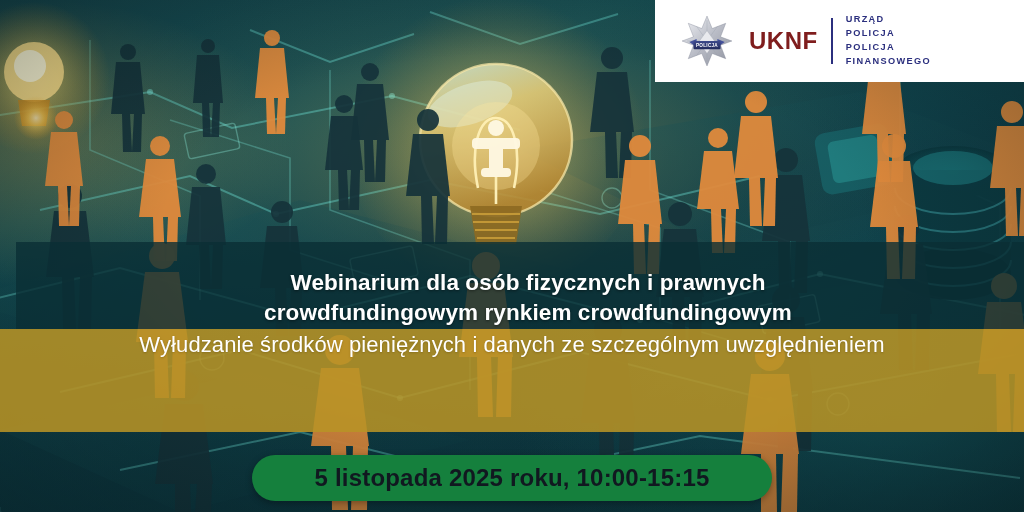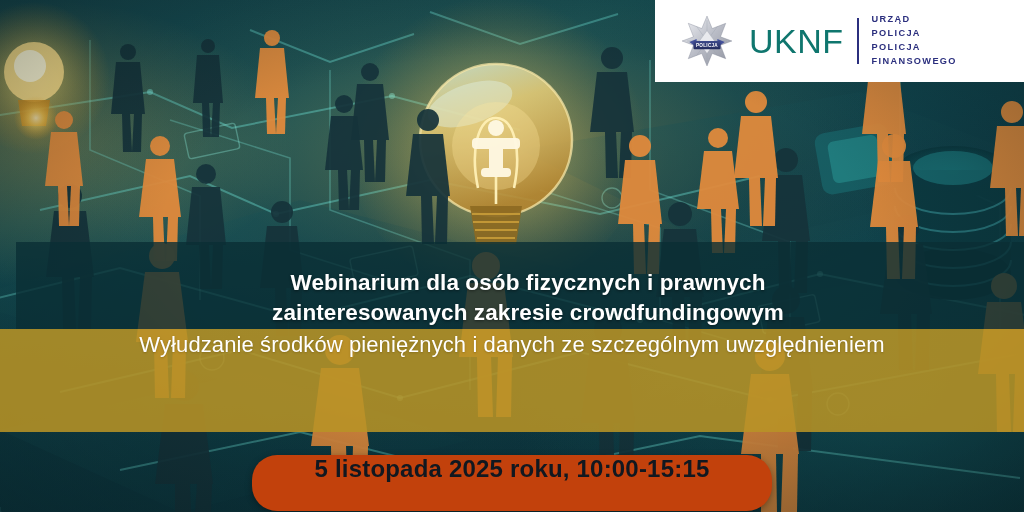--- a/index.html
+++ b/index.html
@@ -51,24 +51,24 @@
     background: #ffffff;
     display: flex;
     align-items: center;
     gap: 16px;
     padding-left: 26px;
     box-sizing: border-box;
   }
   #police-badge { flex: 0 0 auto; width: 52px; height: 52px; }
   #uknf-lockup { display: flex; align-items: center; gap: 13px; }
   #uknf-word {
-    font-size: 34px;
-    font-weight: 400;
+    font-size: 24px;
+    font-weight: 700;
     letter-spacing: 0.5px;
-    color: #0f766e;
+    color: #7f1d1d;
     line-height: 1;
   }
   #uknf-divider { width: 2px; height: 46px; background: #2b2f7e; }
   #uknf-sub {
     display: flex; flex-direction: column;
     font-size: 9.2px; font-weight: 700;
     letter-spacing: 1.35px;
     color: #2b2f7e;
     line-height: 1.52;
   }
@@ -106,24 +106,24 @@
     line-height: 1.48;
     text-align: center;
     letter-spacing: 0.1px;
     text-shadow: 0 1px 2px rgba(90,66,10,0.35);
   }
 
   
   #date-pill {
     position: absolute;
     left: 252px; top: 455px;
-    width: 520px; height: 56px;
-    background: #c2410c;
+    width: 520px; height: 46px;
+    background: #15803d;
     border-radius: 25px;
-    display: flex; justify-content: center;
+    display: flex; align-items: center; justify-content: center;
     box-shadow: 0 2px 7px rgba(0,0,0,0.33);
   }
   #date-pill span {
     color: #111820;
     font-size: 24px;
     font-weight: 700;
     letter-spacing: 0.2px;
   }
 </style>
 </head>
@@ -476,21 +476,21 @@
         <span>URZĄD</span>
         <span>POLICJA</span>
         <span>POLICJA</span>
         <span>FINANSOWEGO</span>
       </div>
     </div>
   </div>
 
   <div id="title-band">
     <div class="tline">Webinarium dla osób fizycznych i prawnych</div>
-    <div class="tline">zainteresowanych zakresie crowdfundingowym</div>
+    <div class="tline">crowdfundingowym rynkiem crowdfundingowym</div>
   </div>
 
   <div id="subtitle-band">
     <div class="sline">Wyłudzanie środków pieniężnych i danych ze szczególnym uwzględnieniem</div>
   </div>
 
   <div id="date-pill">
     <span>5 listopada 2025 roku, 10:00-15:15</span>
   </div>
 

